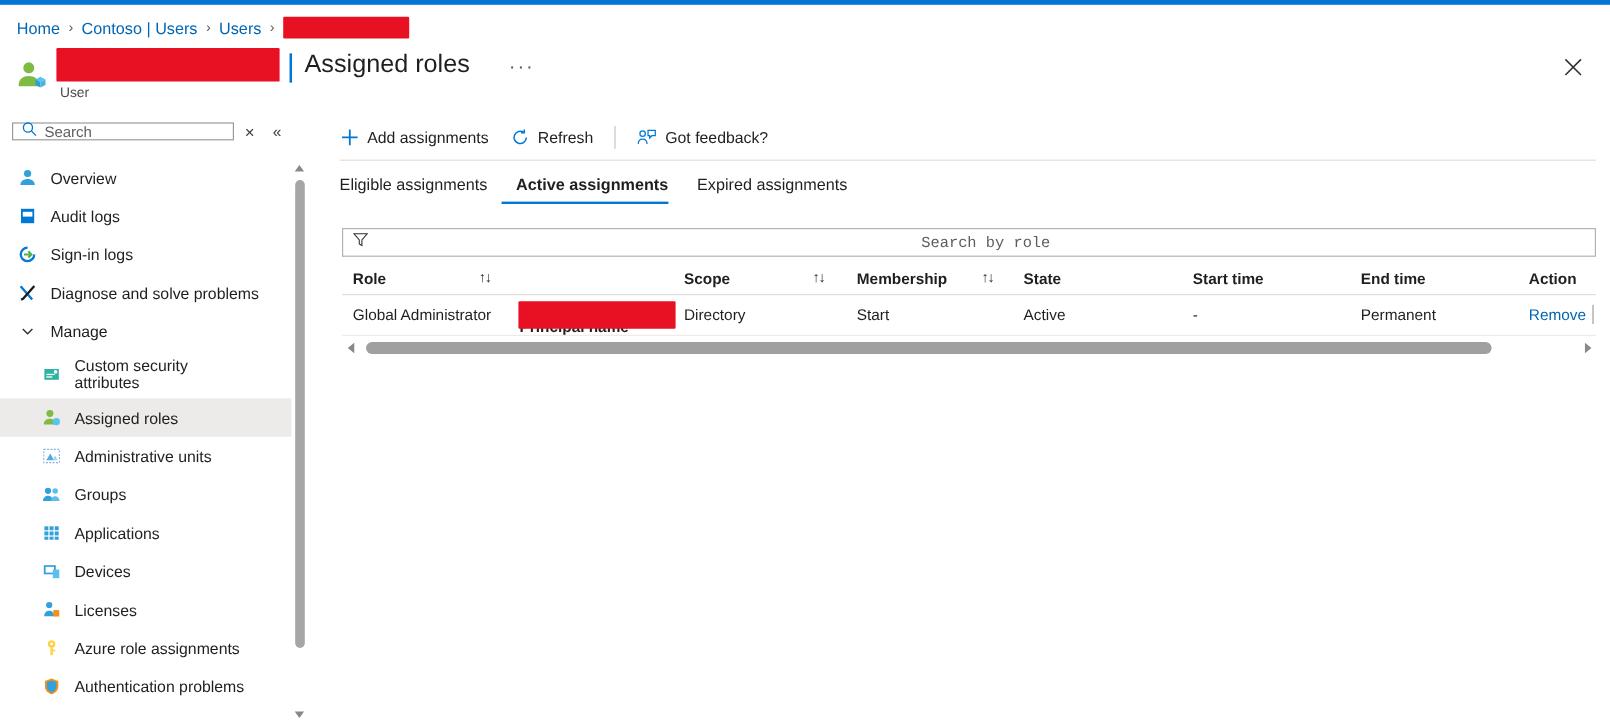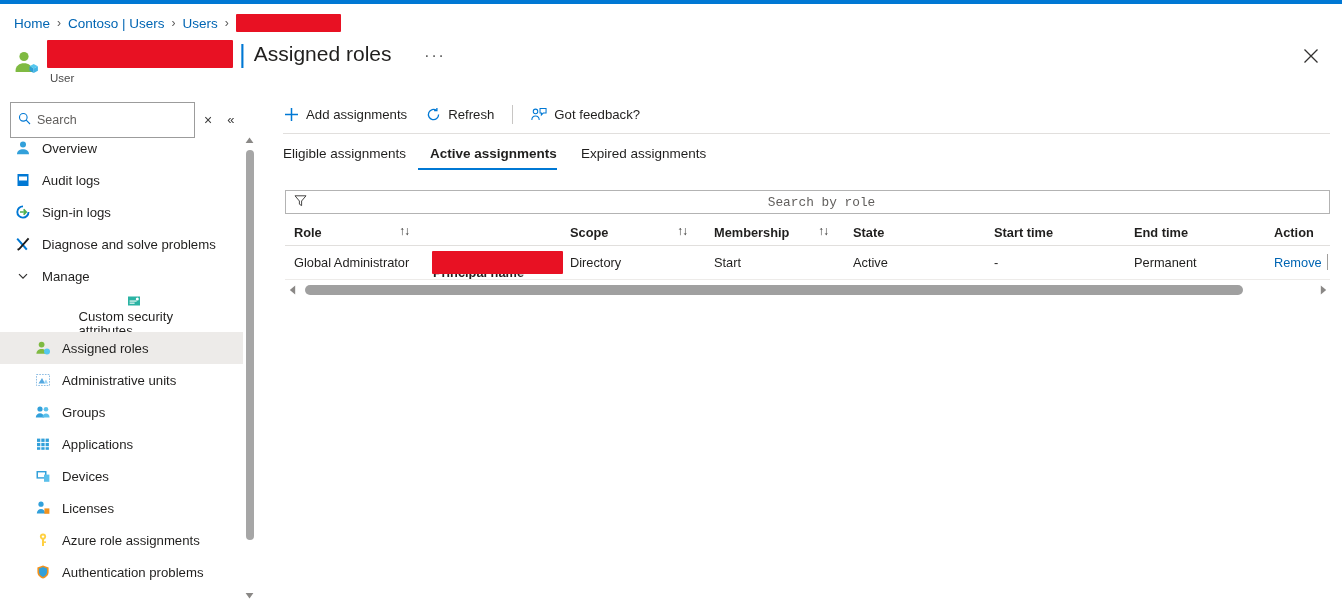--- a/index.html
+++ b/index.html
@@ -61,21 +61,21 @@
   
   .leftnav {
     position: absolute; left: 0; top: 96px; width: 256px; height: 510px;
     background: #ffffff; overflow: hidden;
   }
   .search-row {
     position: absolute; left: 10px; top: 6px; display: flex; align-items: center;
     width: 240px;
   }
   .search-box {
-    position: relative; width: 185px; height: 36px;
+    position: relative; width: 185px; height: 15px;
     border: 1px solid #9c9c9c; background: #fff;
     display: flex; align-items: center;
   }
   .search-ic { margin: 0 6px 0 7px; flex: none; }
   .search-input {
     border: none; outline: none; background: transparent;
     font-family: "Liberation Sans", sans-serif; font-size: 12.5px;
     color: #323130; width: 140px; padding: 0;
   }
   .search-input::placeholder { color: #605e5c; opacity: 1; }
@@ -91,21 +91,21 @@
   .navlist {
     position: absolute; left: 0; top: 36px; width: 243px; height: 474px;
   }
   .nav-item {
     position: relative; display: flex; align-items: center;
     height: 32px; padding-left: 14px; cursor: pointer; font-size: 13.2px;
     color: #201f1e;
   }
   .nav-item.sub { padding-left: 34px; }
   .nav-item.selected { background: #edebe9; }
-  .nav-item.tall { height: 40px; flex-direction: column; }
+  .nav-item.tall { height: 40px; }
   .nav-ic {
     width: 18px; height: 18px; flex: none; margin-right: 10px;
     display: flex; align-items: center; justify-content: center;
   }
   .nav-lbl { line-height: 15px; }
   .chev {
     width: 18px; height: 18px; margin-right: 10px; flex: none;
     display: flex; align-items: center; justify-content: center;
   }
 

